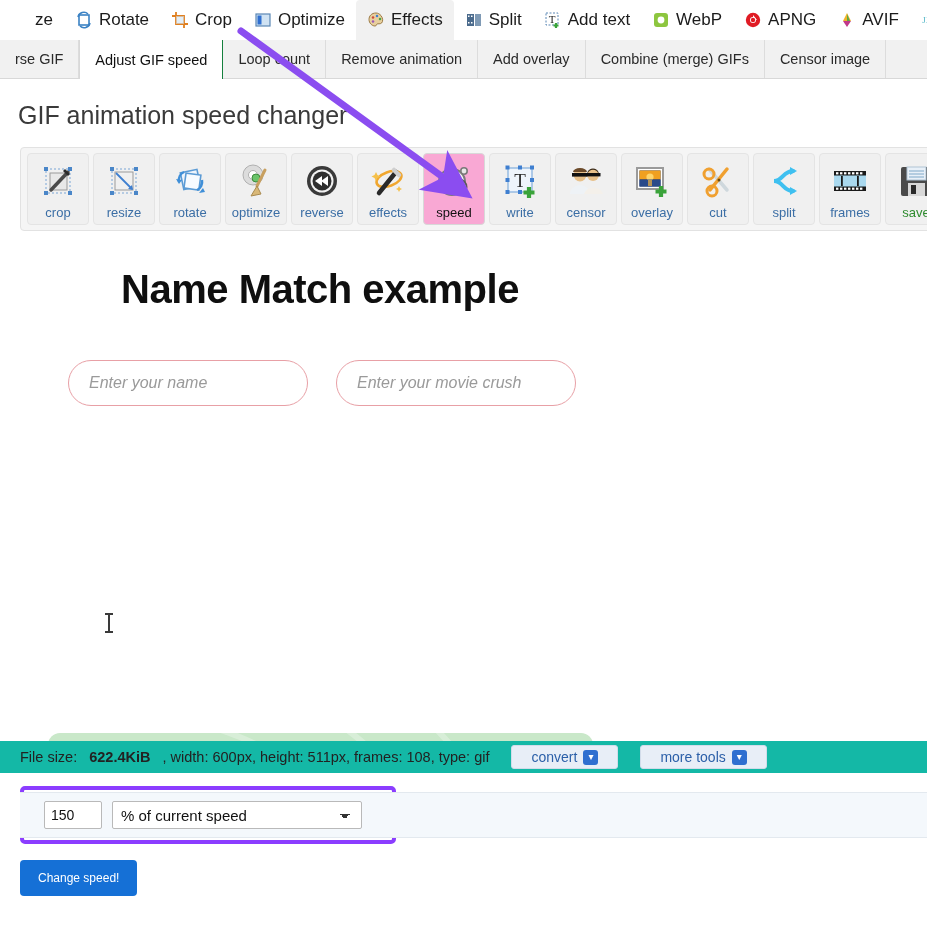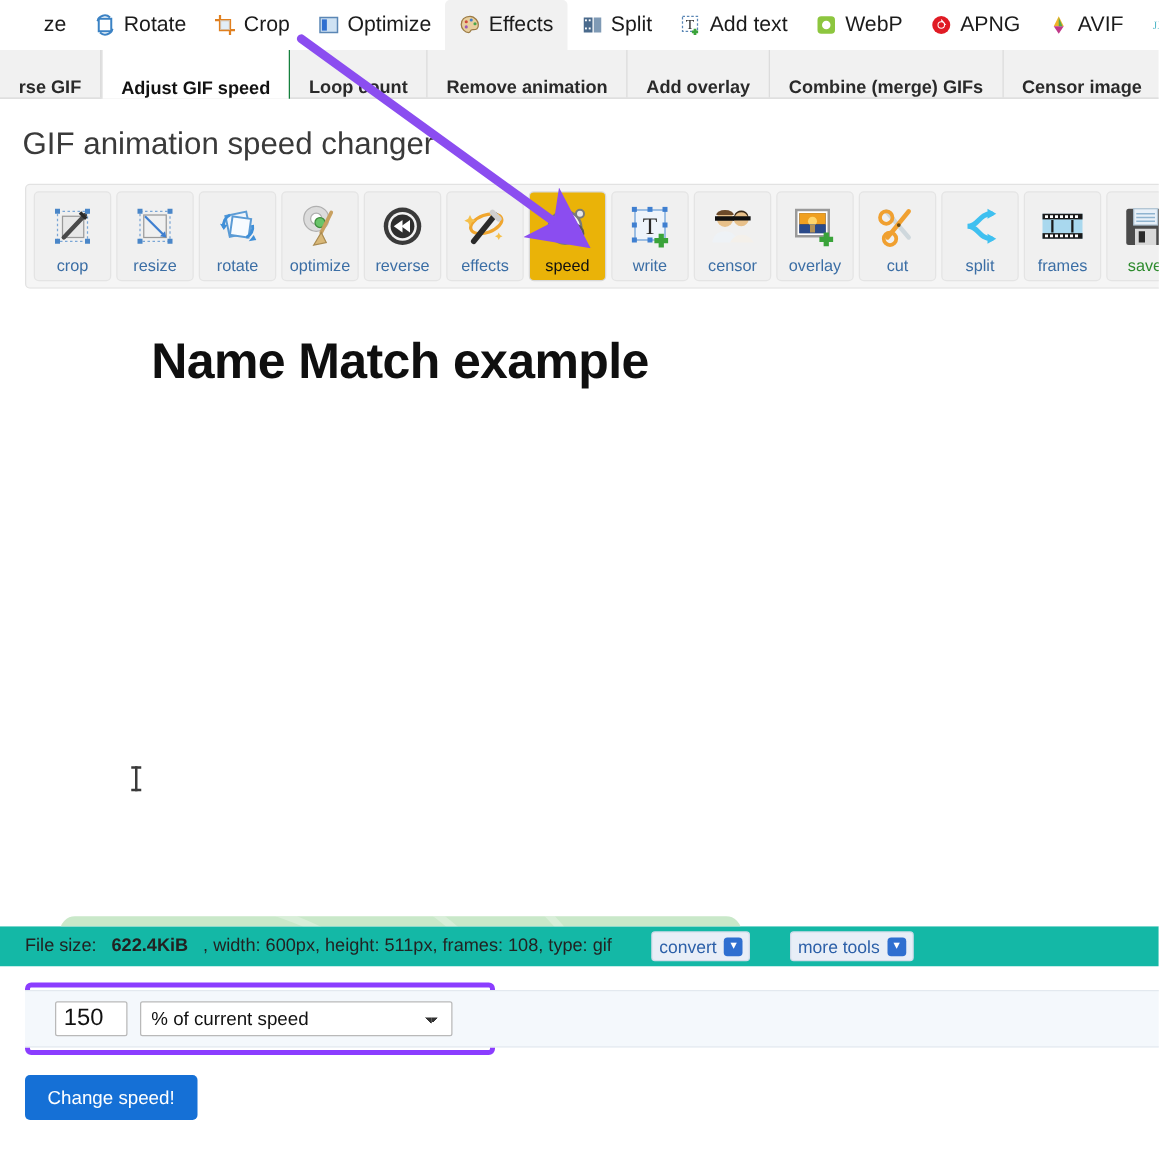--- a/index.html
+++ b/index.html
@@ -44,27 +44,26 @@
   .subtabbar {
     position: relative;
     height: 39px;
     background: #f1f1f1;
     display: flex;
     align-items: stretch;
     border-bottom: 1px solid #d8d8d8;
     white-space: nowrap;
   }
   .subtab {
-    display:flex; align-items:flex-end;
+    display:flex; align-items:center;
     padding: 0 15px;
     font-size: 14.5px;
     color: #2a2a2a;
     border-right: 1px solid #dcdcdc;
     cursor: pointer;
-    font-weight: bold;
   }
   .subtab.active {
     background: #ffffff;
     color: #111;
     border-right: 1px solid #15803d;
     border-left: 1px solid #d8d8d8;
     margin-bottom: -1px;
   }
   .subtab.tail { flex:1; border-right:none; }
 
@@ -95,21 +94,21 @@
     background: #f0f0f0;
     border: 1px solid #e4e4e4;
     border-radius: 4px;
     display: flex;
     flex-direction: column;
     align-items: center;
     justify-content: flex-start;
     padding-top: 6px;
     cursor: pointer;
   }
-  .tool.sel { background:#eab308; border-color:#d8d8d8; }
+  .tool.sel { background:#f9a8d4; border-color:#d8d8d8; }
   .tool .glyph { width: 42px; height: 42px; position: relative; }
   .tool .lbl { font-size: 13px; color: #3b6ea5; margin-top: 3px; }
   .tool.sel .lbl { color:#111; }
   .tool .lbl.green { color:#2e8b2e; }
 
   
   .preview {
     position: relative;
     width: 927px;
     background: #ffffff;
@@ -166,25 +165,25 @@
     gap: 12px;
     padding: 0 0 0 20px;
     height: 32px;
     font-size: 14.5px;
     color: #222;
     background:#14b8a6;
   }
   .fileinfo b { font-weight:bold; }
   .minibtn {
     display:inline-flex; align-items:center; gap:6px;
-    margin-left: 20px;
+    margin-left: 10px;
     background: #e8eef7;
     border: 1px solid #d2dcea;
     border-radius: 3px;
-    padding: 3px 5px;
+    padding: 3px 19px;
     font-size: 14px;
     color: #2b5fa8;
     cursor:pointer;
   }
   .minibtn .dl {
     width:15px;height:15px;border-radius:3px;background:#2f6fd0;
     display:inline-flex;align-items:center;justify-content:center;
     color:#fff;font-size:10px;line-height:1;
   }
 
@@ -205,21 +204,21 @@
     border-bottom: 1px solid #e3e9ef;
     display:flex; align-items:center;
     padding-left: 24px;
     gap: 10px;
   }
   .numinput {
     width: 58px; height: 28px;
     border: 1px solid #b9b9b9;
     border-radius: 2px;
     background:#fff;
-    font-size: 19px;
+    font-size: 14px;
     color:#111;
     padding: 0 6px;
     font-family:"Liberation Sans", sans-serif;
   }
   .selbox {
     width: 250px; height: 28px;
     border: 1px solid #b9b9b9;
     border-radius: 2px;
     background:#fff;
     font-size: 15px;
@@ -237,21 +236,21 @@
   }
 
   .changebtn {
     margin: 16px 0 0 20px;
     background: #1570d6;
     color:#fff;
     border:none;
     border-radius: 4px;
     height: 36px;
     padding: 0 18px;
-    font-size: 15px;
+    font-size: 12px;
     cursor:pointer;
     font-family:"Liberation Sans", sans-serif;
   }
 
   
   .arrow-svg { position:absolute; left:0; top:0; width:927px; height:938px; pointer-events:none; z-index:50; }
 </style>
 </head>
 <body>
 
@@ -630,20 +629,28 @@
       </svg>
     </span>
     <span class="lbl green">save</span>
   </div>
 </div>
 
 
 <div class="preview">
   <div class="gif-title">Name Match example</div>
 
+  <div class="fields">
+    <div class="pill a">
+      <span>Enter your name</span>
+    </div>
+    <div class="pill b">
+      <span>Enter your movie crush</span>
+    </div>
+  </div>
 
   <div class="ibeam">
       <span></span>
     </div>
 
   <div class="promo">
     <svg class="arcs" viewBox="0 0 545 258" preserveAspectRatio="none">
       <g fill="none" stroke="#ffffff" stroke-width="6" opacity=".5">
         <circle cx="70" cy="300" r="150"></circle>
         <circle cx="70" cy="300" r="205"></circle>

